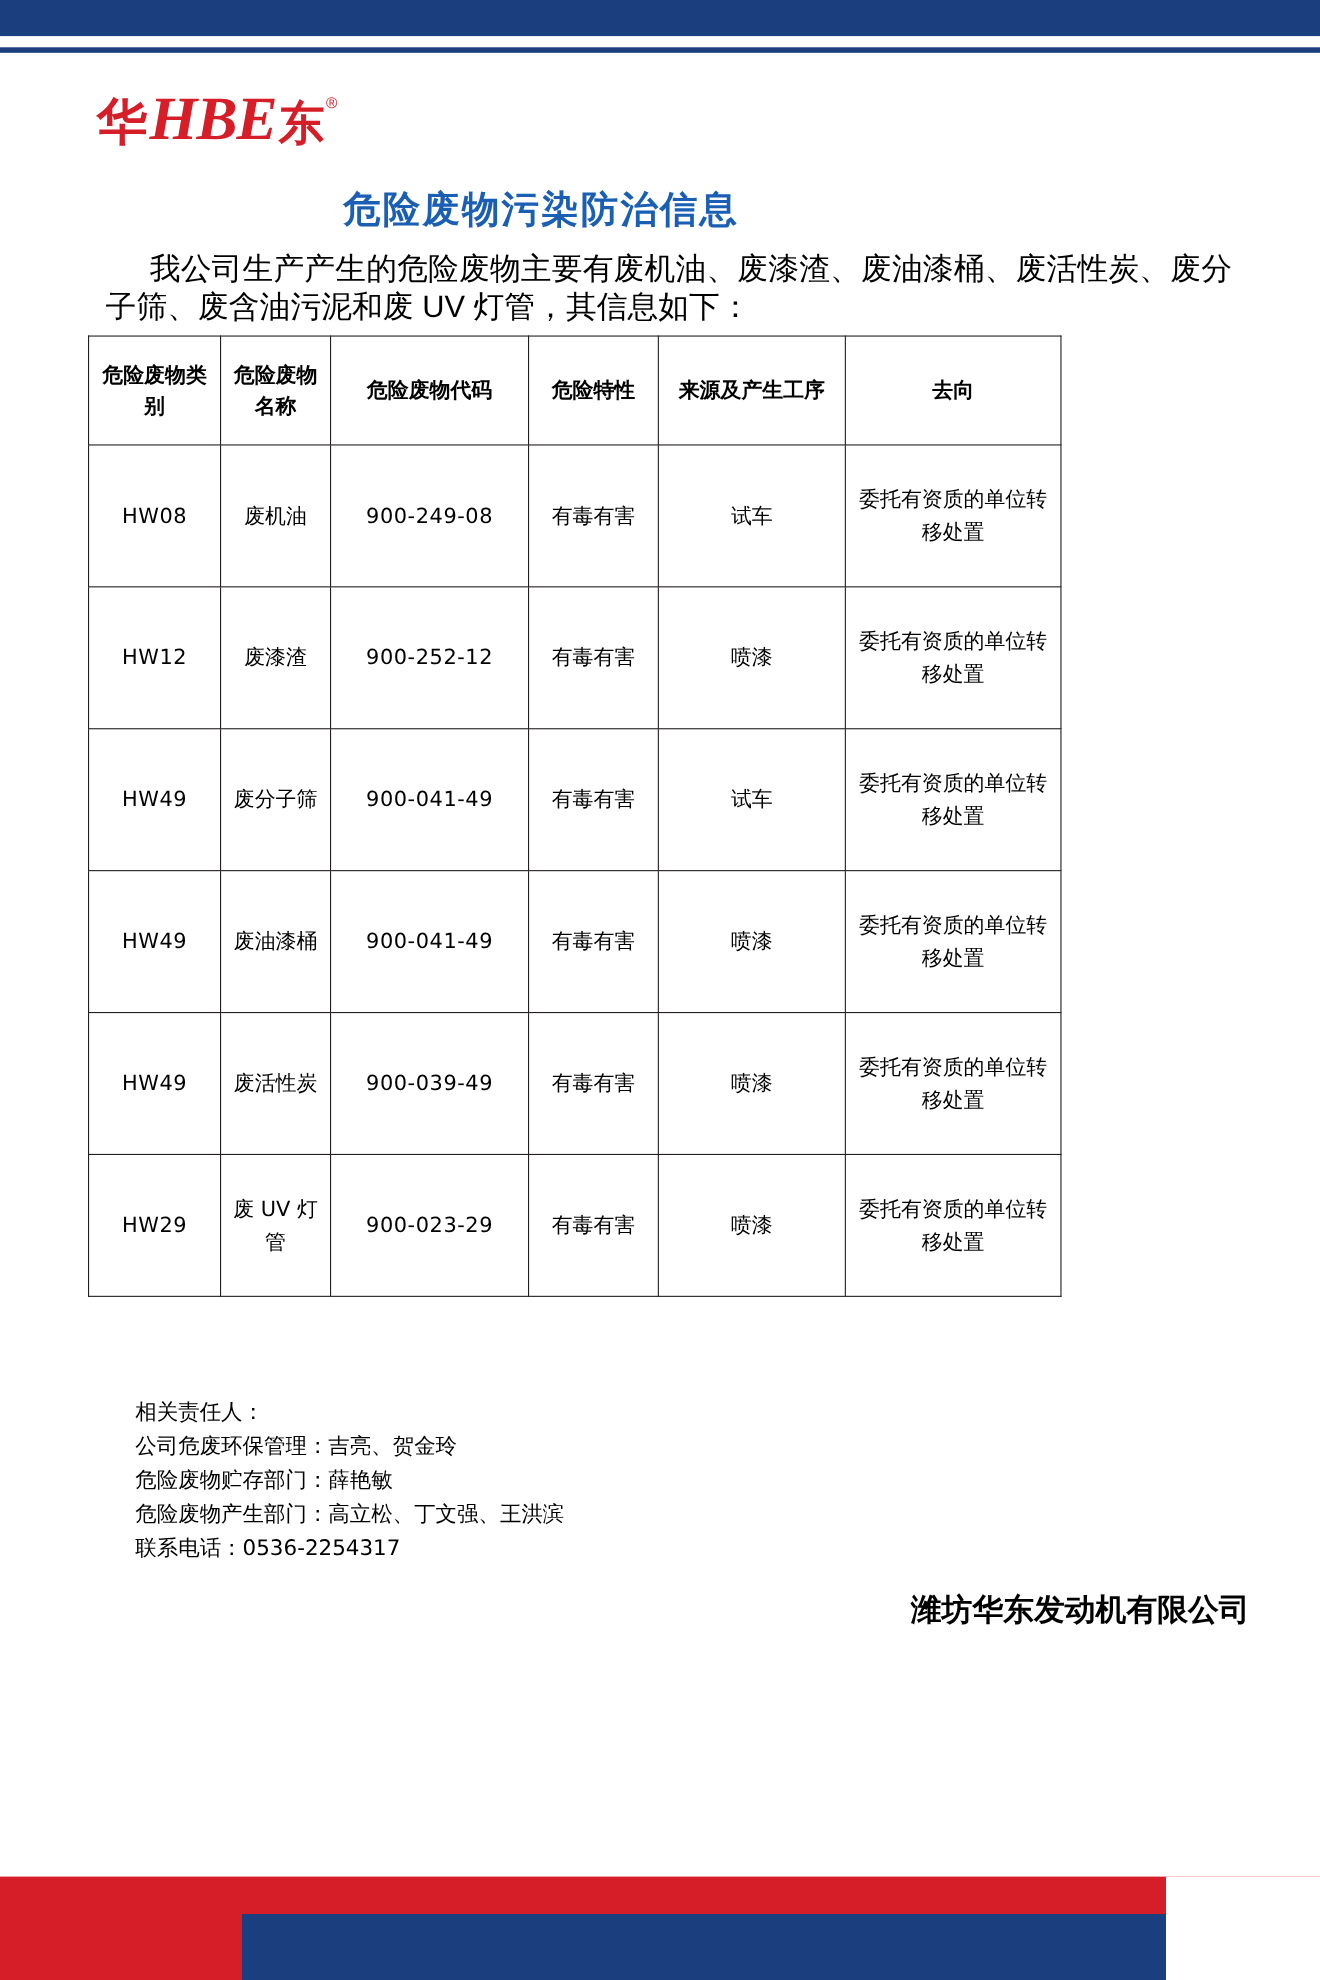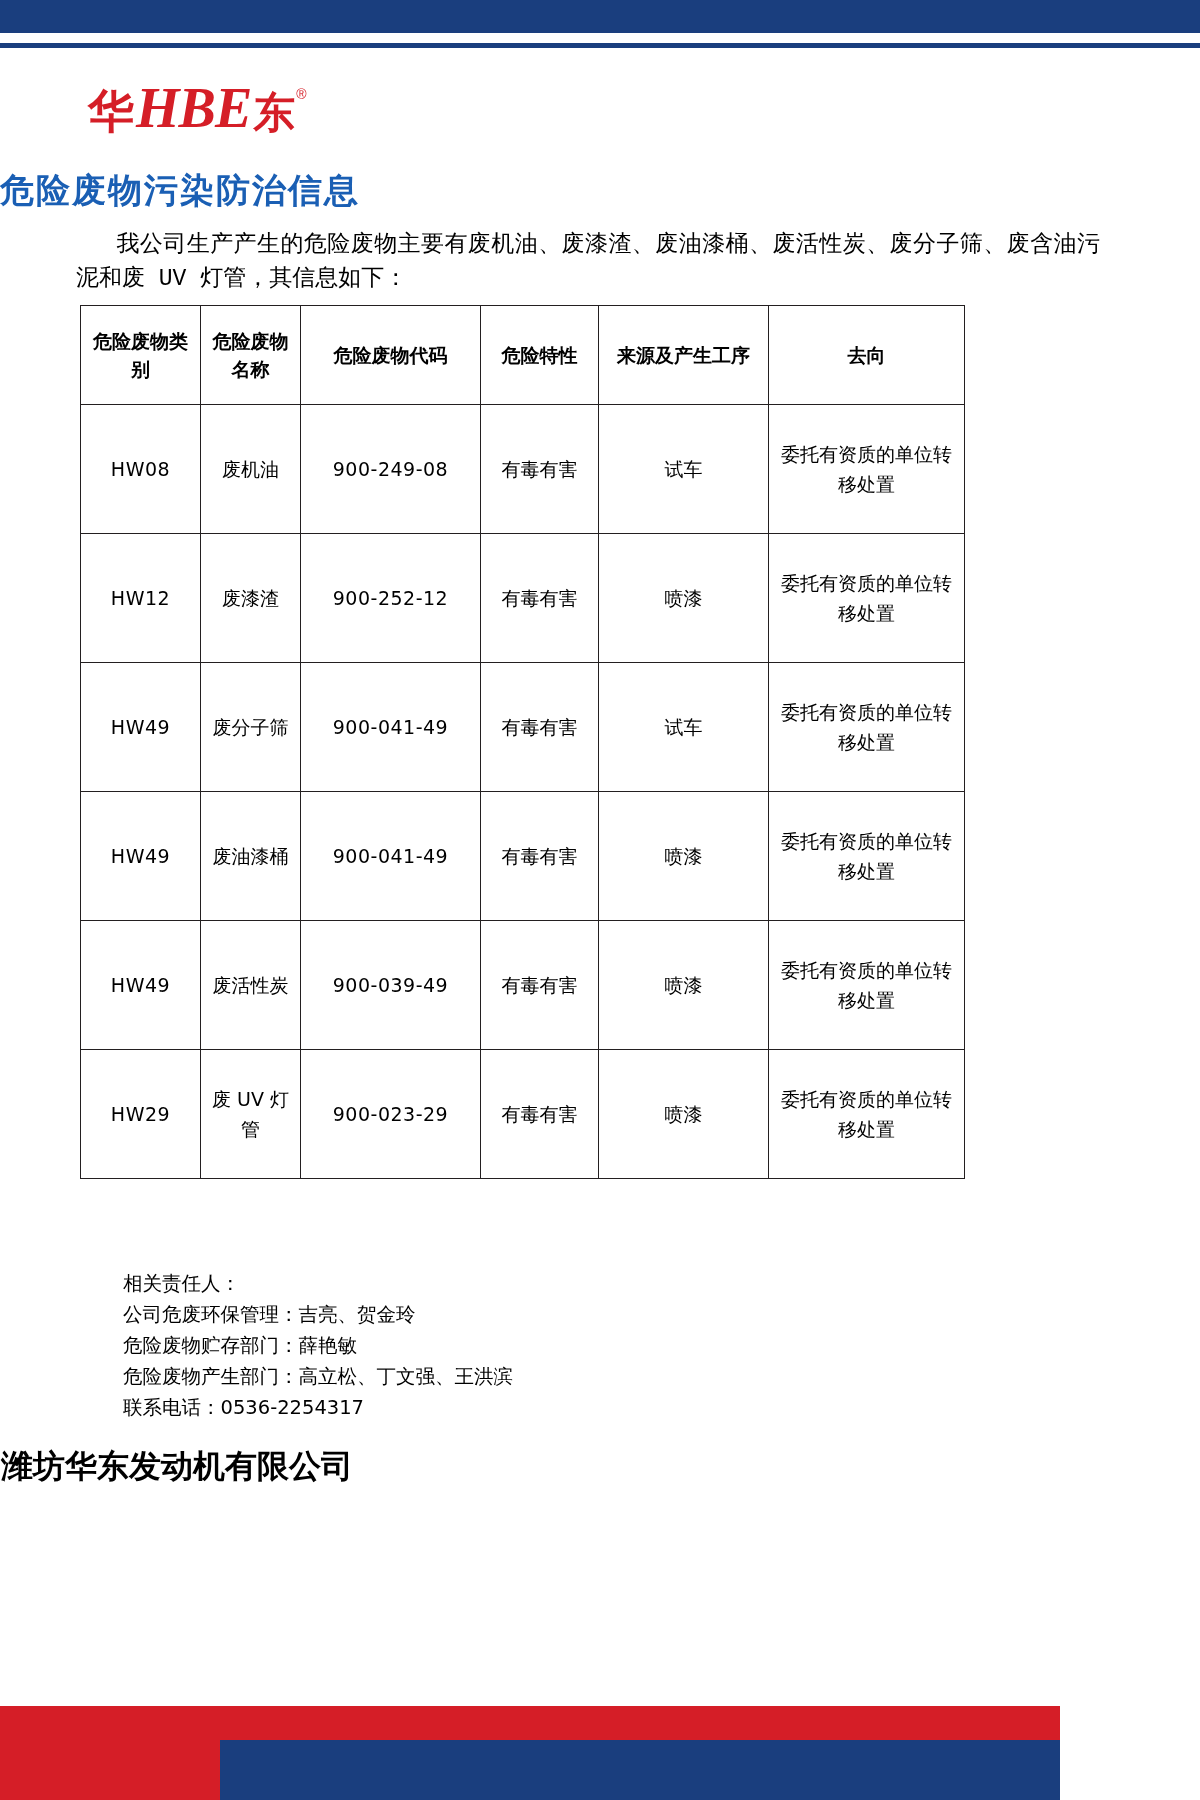--- a/index.html
+++ b/index.html
@@ -109,34 +109,35 @@
     vertical-align: super;
     position: relative;
     top: -28px;
     left: 1px;
   }
 
   .title {
     position: absolute;
     left: 0; top: 168px;
     width: 984px;
+    text-align: center;
     color: #1a5fb4;
     font-family: "DejaVu Sans", sans-serif;
     font-size: 34px;
     font-weight: bold;
     letter-spacing: 2px;
   }
 
   .intro {
     position: absolute;
-    left: 76px;
+    left: 96px;
     top: 228px;
     width: 1024px;
-    font-family: Liberation Mono, monospace;
-    font-size: 23px;
+    font-family: Liberation Sans, sans-serif;
+    font-size: 28px;
     line-height: 34px;
     color: #000000;
     text-align: justify;
   }
   .intro .indent { display: inline-block; width: 40px; }
 
   table.waste {
     position: absolute;
     left: 80px;
     top: 305px;
@@ -186,25 +187,26 @@
     left: 88px;
     top: 1268px;
     font-family: "DejaVu Sans", sans-serif;
     font-size: 19.5px;
     line-height: 31px;
     color: #000;
     margin-left: 35px;
   }
   .company {
     position: absolute;
-    left: 1px;
+    left: 16px;
     top: 1445px;
     width: 1120px;
-    font-family: "DejaVu Sans", sans-serif;
-    font-size: 32px;
+    text-align: right;
+    font-family: "DejaVu Sans", sans-serif;
+    font-size: 28px;
     font-weight: bold;
     color: #000;
   }
 </style>
 </head>
 <body>
 
 <div class="page">
 
   <div class="top-bar-blue"></div>

